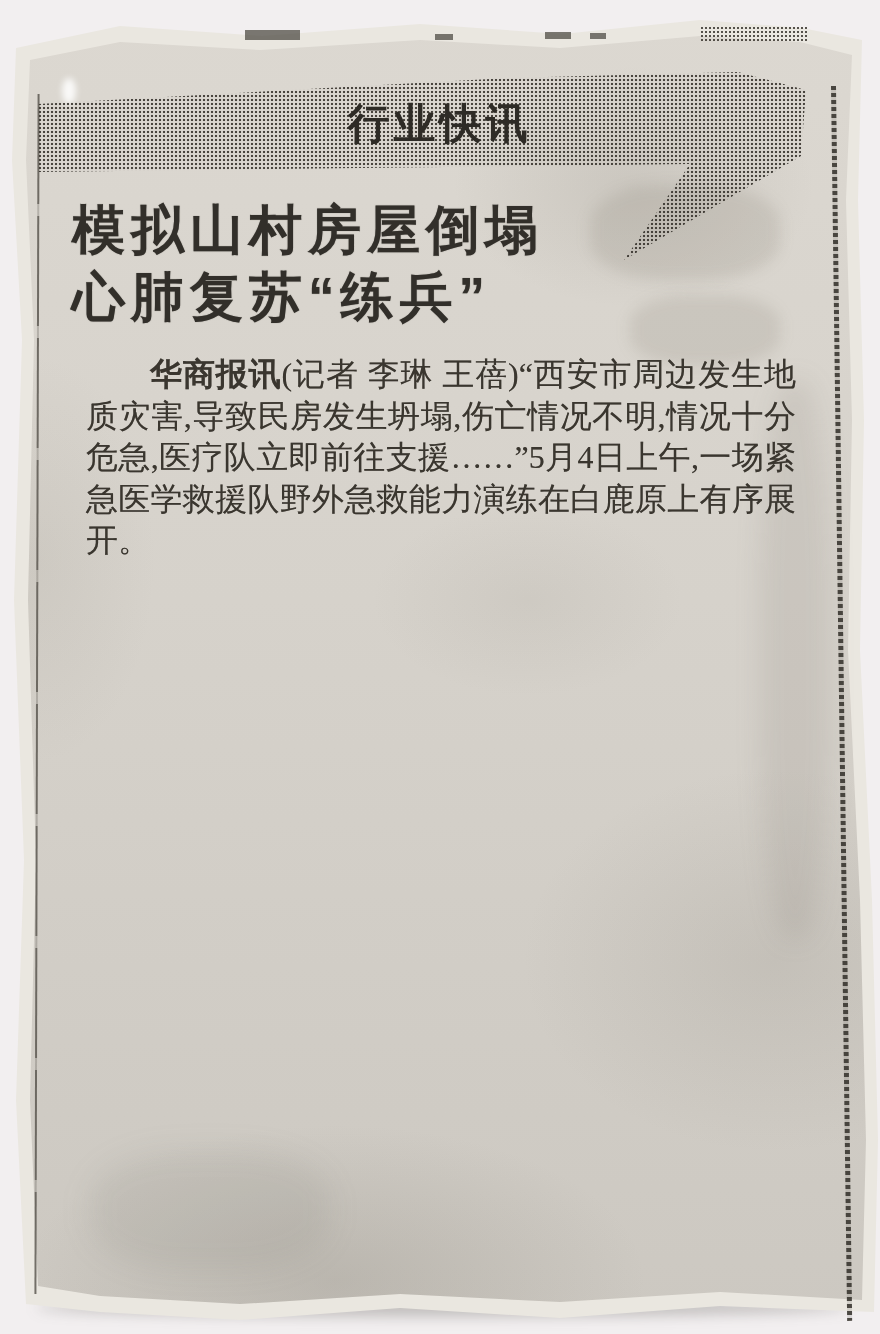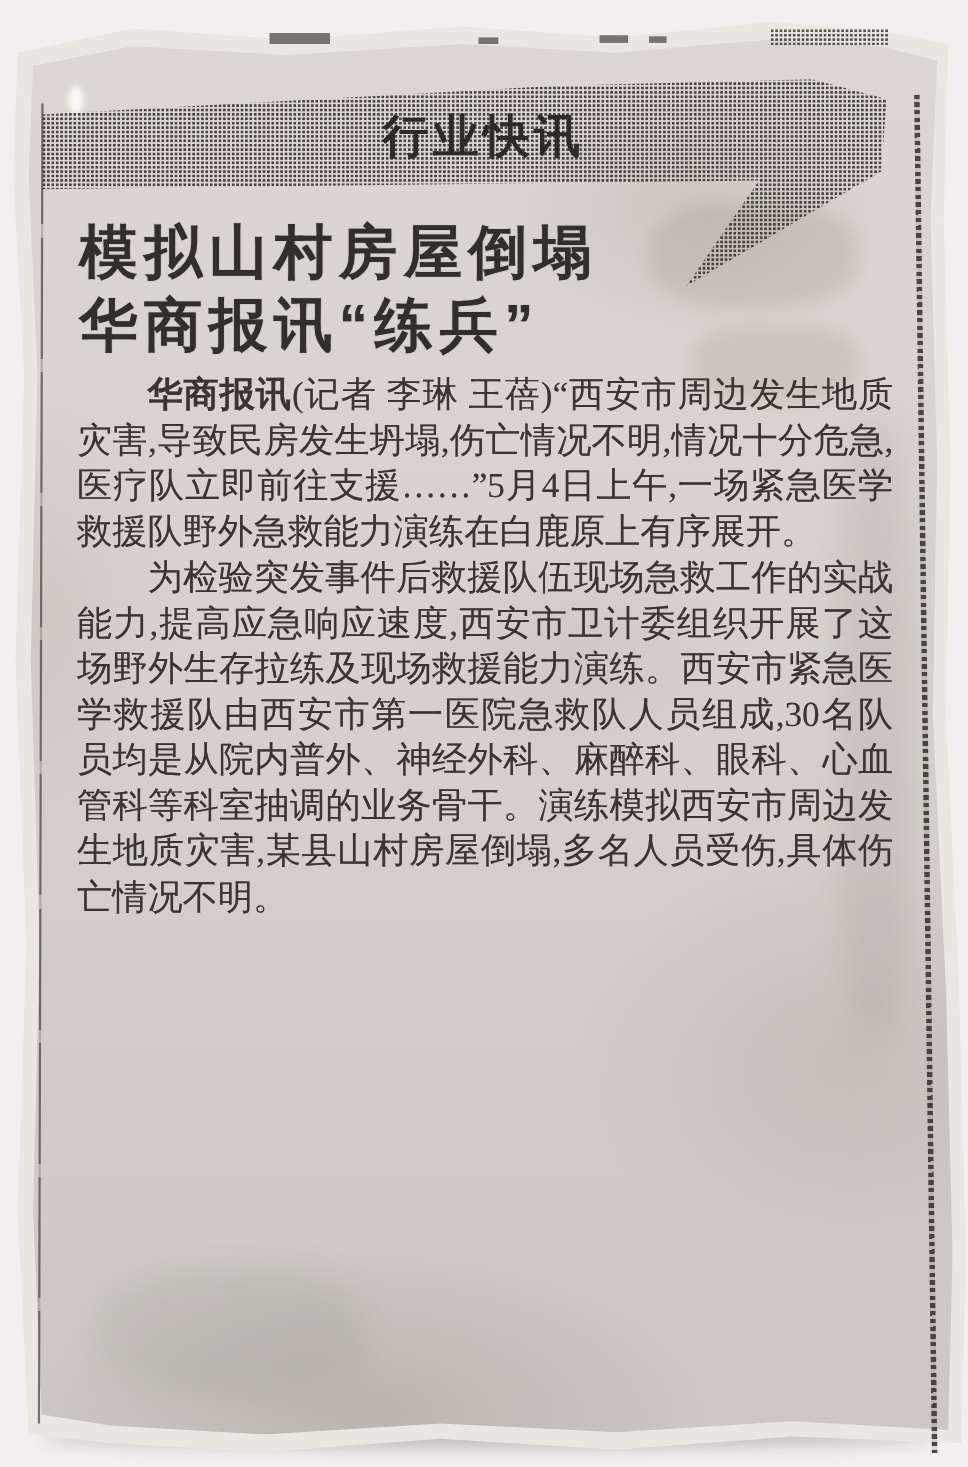--- a/index.html
+++ b/index.html
@@ -64,21 +64,21 @@
 
   
   .headline{left:72px;top:196px;width:760px;
     font-family:"Liberation Sans",sans-serif;font-weight:700;color:#322f2a;
     font-size:53px;line-height:67px;letter-spacing:6px;
     text-shadow:0 0 1px rgba(50,47,42,.55);}
 
   
   .body-text{left:70px;top:338px;width:742px;font-size:32px;line-height:41.5px;
     color:#3a362f;text-align:justify;text-shadow:0 0 .6px rgba(58,54,47,.5);}
-  .body-text p{margin:0;text-indent:2em;}
+  .body-text p{margin:16px;text-indent:2em;}
   .body-text b{font-weight:700;}
 
   
   .left-rule{left:36px;top:94px;width:2px;height:1200px;opacity:.78;
     background:repeating-linear-gradient(180deg,#514d46 0 110px,rgba(81,77,70,.35) 110px 122px);
     transform:rotate(.15deg);}
 
   
   .right-chain{left:831px;top:86px;width:5px;height:1235px;opacity:.88;
     transform:rotate(-.75deg);transform-origin:top center;
@@ -105,19 +105,18 @@
 
 <div class="abs left-rule"></div>
 <div class="abs right-chain"></div>
 
 <div class="abs banner">
   <div class="banner-label">行业快讯</div>
 </div>
 
 <div class="abs headline">
   <div>模拟山村房屋倒塌</div>
-  <div>华商报讯“练兵”</div>
+  <div>心肺复苏“练兵”</div>
 </div>
 
 <div class="abs body-text">
   <p><b>华商报讯</b><span>(记者 李琳 王蓓)“西安市周边发生地质灾害,导致民房发生坍塌,伤亡情况不明,情况十分危急,医疗队立即前往支援……”5月4日上午,一场紧急医学救援队野外急救能力演练在白鹿原上有序展开。</span></p>
-  <p>为检验突发事件后救援队伍现场急救工作的实战能力,提高应急响应速度,西安市卫计委组织开展了这场野外生存拉练及现场救援能力演练。西安市紧急医学救援队由西安市第一医院急救队人员组成,30名队员均是从院内普外、神经外科、麻醉科、眼科、心血管科等科室抽调的业务骨干。演练模拟西安市周边发生地质灾害,某县山村房屋倒塌,多名人员受伤,具体伤亡情况不明。</p>
 </div>
 
 </body></html>

